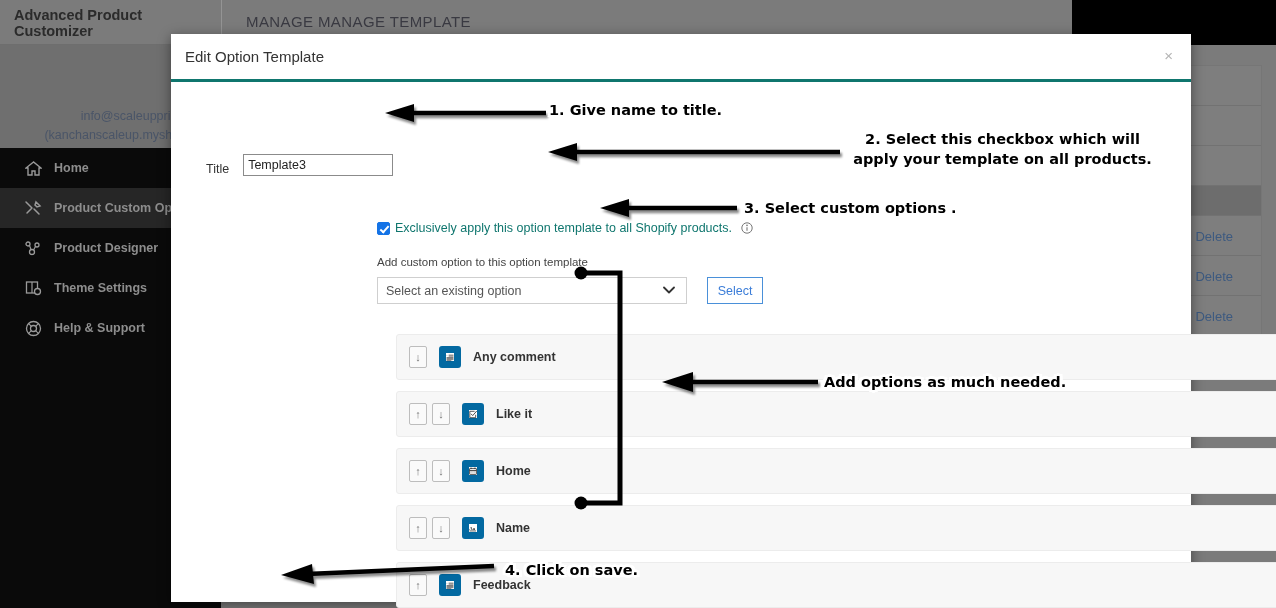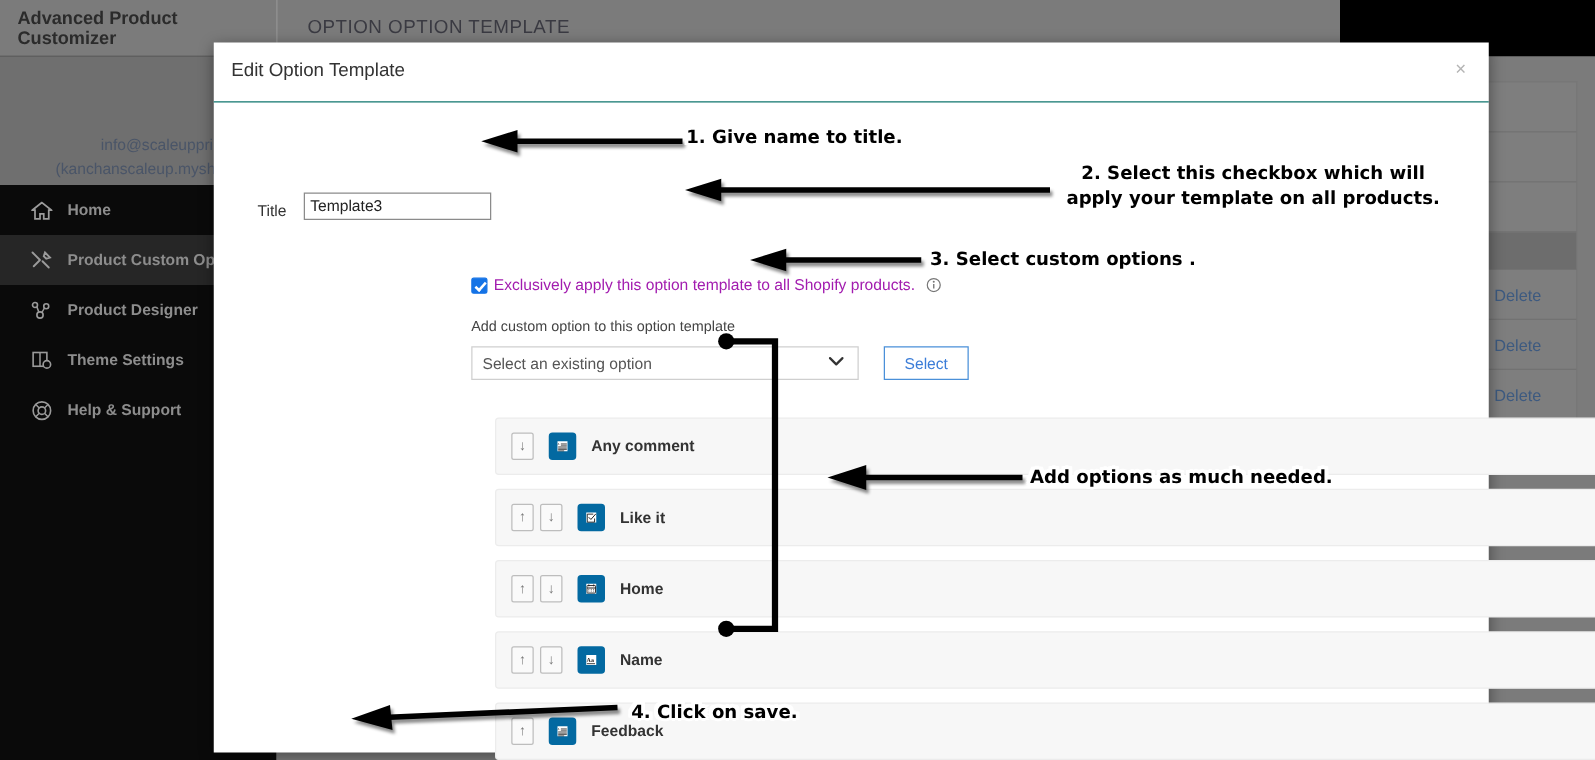--- a/index.html
+++ b/index.html
@@ -55,21 +55,21 @@
   .bg-row { height:40px; border-bottom:1px solid #727272; position:relative; }
   .bg-row.head { background:#6d6d6d; height:30px; }
   .bg-del { position:absolute; right:28px; top:50%; transform:translateY(-50%); color:#3d5a80; font-size:13px; }
 
   
   .modal {
     position:absolute; left:171px; top:34px; width:1020px; height:568px;
     background:#fff; box-shadow:0 3px 12px rgba(0,0,0,.45);
     z-index:10;
   }
-  .modal-head { position:relative; height:48px; border-bottom:1px solid #0f766e; }
+  .modal-head { position:relative; height:48px; border-bottom:3px solid #0f766e; }
   .modal-title { position:absolute; left:14px; top:14px; font-size:15px; color:#333; }
   .modal-close { position:absolute; right:12px; top:12px; font-size:15px; color:#b4b4b4; cursor:pointer; background:none; border:none; }
 
   .modal-body { position:relative; padding:0; height:519px; }
 
   .row-title { position:absolute; left:35px; top:72px; display:flex; align-items:flex-end; }
   .lbl-title { font-size:12.5px; color:#333; margin-right:14px; }
   .inp-title {
     width:150px; height:22px; border:1px solid #8b8b8b; border-radius:0;
     font-size:12.5px; padding:1px 4px; color:#222; outline:none;
@@ -78,33 +78,33 @@
 
   .row-chk { position:absolute; left:206px; top:139px; display:flex; align-items:center; }
   .chk {
     width:13px; height:13px; margin:0 5px 0 0; appearance:none;
     border:1px solid #1473e6; background:#1473e6; border-radius:2px; position:relative; cursor:pointer;
   }
   .chk::after {
     content:""; position:absolute; left:4px; top:1px; width:3px; height:7px;
     border:solid #fff; border-width:0 2px 2px 0; transform:rotate(42deg);
   }
-  .chk-lbl { font-size:12.5px; color:#a21caf; }
+  .chk-lbl { font-size:12.5px; color:#0f766e; }
   .info-ico { margin-left:9px; color:#777; font-size:12px; display:inline-flex; }
 
   .lbl-add { position:absolute; left:206px; top:174px; font-size:11.5px; color:#444; }
   .sel-wrap { position:absolute; left:206px; top:195px; }
   .sel {
     width:310px; height:27px; border:1px solid #cfcfcf; background:#fff;
     font-size:12.5px; color:#555; padding:0 6px 0 8px; outline:none;
     font-family:"Liberation Sans", sans-serif; appearance:none;
   }
   .sel-caret { position:absolute; right:12px; top:7px; pointer-events:none; color:#333; font-size:11px; }
   .btn-select {
-    position:absolute; left:536px; top:195px; width:68px; height:27px;
+    position:absolute; left:536px; top:195px; width:56px; height:27px;
     background:#fff; border:1px solid #4a90d9; color:#3b7dd8; font-size:12.5px;
     cursor:pointer; font-family:"Liberation Sans", sans-serif; padding:0;
   }
 
   .opt-list { position:absolute; left:225px; top:252px; width:934px; }
   .opt-row {
     position:relative; height:46px; background:#f7f7f7; border:1px solid #ececec;
     border-radius:3px; margin-bottom:11px; display:flex; align-items:center; padding-left:12px;
   }
   .arrow-btn {
@@ -134,21 +134,21 @@
 </head>
 <body>
 
 <div id="root">
 
   <div class="bg-layer">
 
     <div class="bg-topbar">
       <div class="bg-brand">Advanced Product Customizer</div>
       <div class="bg-topbar-divider"></div>
-      <div class="bg-page-title">OPTION OPTION TEMPLATE</div>
+      <div class="bg-page-title">MANAGE MANAGE TEMPLATE</div>
     </div>
 
     <div class="bg-sidebar-top">
       <div class="bg-email1">info@scaleupprint.com</div>
       <div class="bg-email2">(kanchanscaleup.myshopify.com)</div>
       <div class="bg-mystore">My</div>
     </div>
 
     <div class="bg-sidebar">
       <div class="nav-item">

